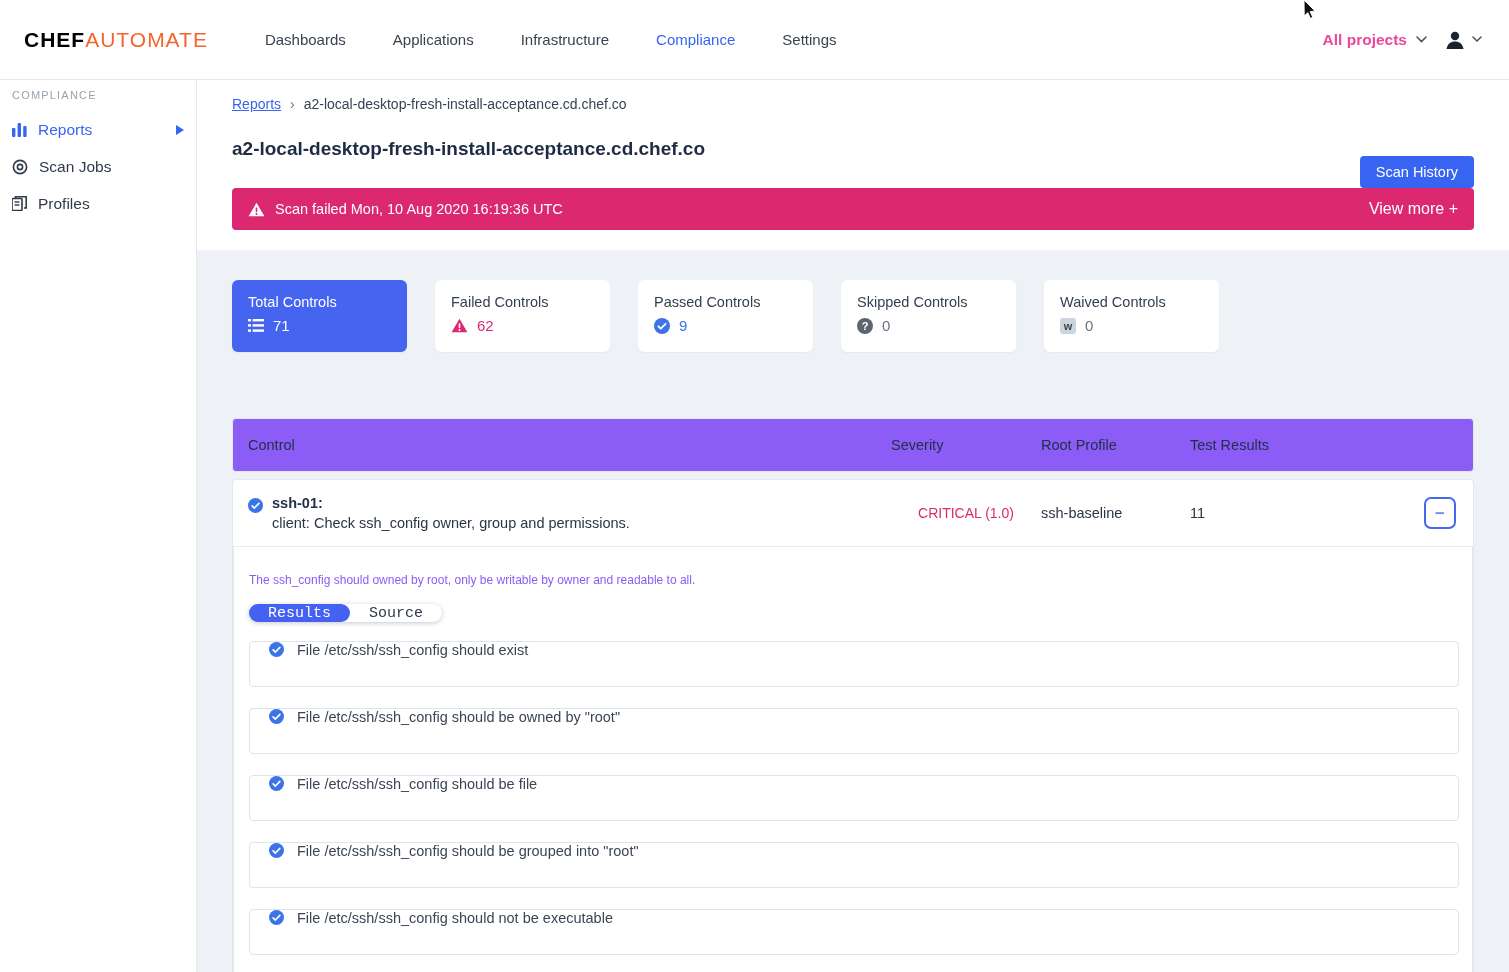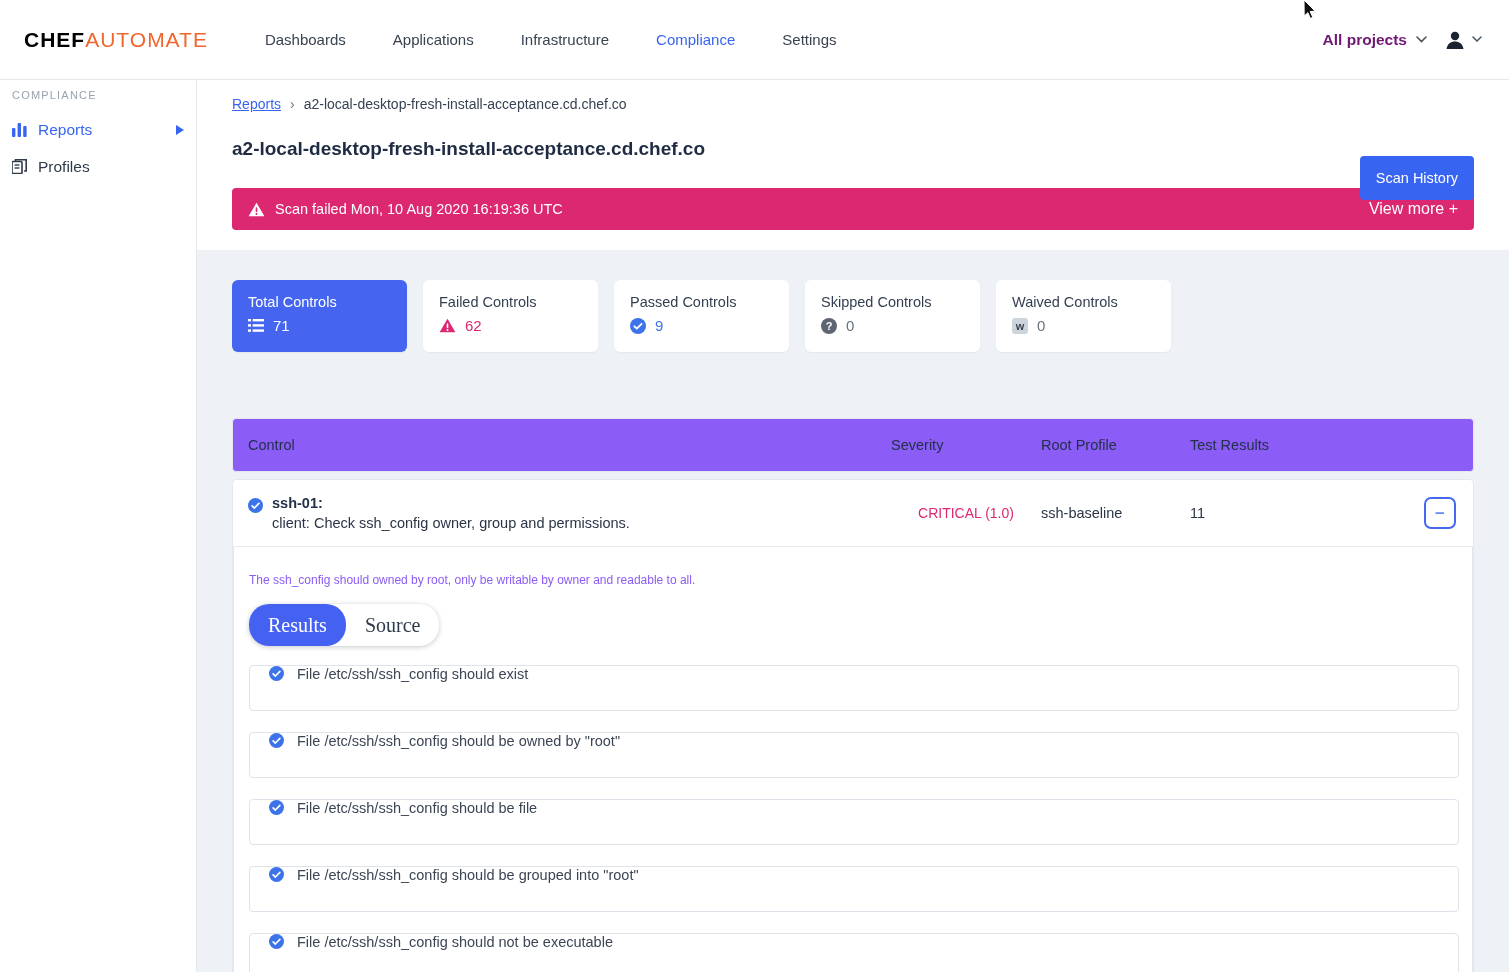--- a/index.html
+++ b/index.html
@@ -8,50 +8,50 @@
 
   
   .topnav { position:absolute; top:0; left:0; width:1509px; height:80px; background:#fff;
             border-bottom:1px solid #e4e9ee; display:flex; align-items:center; z-index:30; }
   .logo { margin-left:24px; font-size:21px; font-weight:800; letter-spacing:1px; cursor:default; white-space:nowrap; }
   .logo .automate { color:#f2662d; font-weight:500; }
   .nav-items { display:flex; margin-left:57px; gap:47px; font-size:15px; color:#39434f; }
   .nav-item { cursor:pointer; }
   .nav-item.active { color:#3864f2; }
   .nav-right { margin-left:auto; margin-right:26px; display:flex; align-items:center; gap:9px; }
-  .projects-label { font-size:15.5px; font-weight:700; color:#701a75; }
+  .projects-label { font-size:15.5px; font-weight:700; color:#ec4899; }
   .chev { width:11px; height:7px; display:inline-block; }
   .user-btn { display:flex; align-items:center; gap:6px; margin-left:8px; cursor:pointer; }
 
   
   .sidebar { position:absolute; top:70px; left:0; width:197px; height:902px; background:#fff;
              border-right:1px solid #e4e9ee; padding-top:19px; z-index:20; }
   .side-section { font-size:11px; letter-spacing:1.2px; color:#99a3ae; margin:0 0 10px 12px; }
   .side-item { display:flex; align-items:center; gap:11px; height:37px; padding:0 12px;
                font-size:15.5px; color:#2f3b4a; cursor:pointer; }
   .side-item.active { color:#3864f2; }
   .side-item .spacer { margin-left:auto; }
 
   
   .main { position:absolute; top:70px; left:197px; width:1312px; height:902px; background:#eef2f6; }
   .page-head { background:#fff; padding:26px 35px 20px 35px; position:relative; }
   .breadcrumb { font-size:14px; color:#374252; display:flex; align-items:center; gap:9px; }
   .breadcrumb a { color:#3864f2; text-decoration:underline; cursor:pointer; }
   .crumb-sep { color:#6b7683; font-size:14px; }
   .page-title { margin-top:26px; font-size:19px; font-weight:700; color:#1e2b42; }
   .scan-history-btn { position:absolute; right:35px; top:86px; background:#3864f2; color:#fff;
-                      border:none; border-radius:4px; height:44px; padding:0 16px; font-size:14.5px;
+                      border:none; border-radius:4px; height:32px; padding:0 16px; font-size:14.5px;
                       font-family:inherit; cursor:pointer; }
   .banner { margin-top:28px; height:42px; background:#db2871; border-radius:4px; color:#fff;
             display:flex; align-items:center; padding:0 16px; font-size:14.5px; }
   .banner-msg { margin-left:10px; }
   .banner-action { margin-left:auto; cursor:pointer; font-size:16px; }
 
   
-  .cards { display:flex; gap:16px; margin:30px 35px 0 35px; }
+  .cards { display:flex; gap:28px; margin:30px 35px 0 35px; }
   .card { width:175px; height:72px; background:#fff; border-radius:6px; padding:14px 16px 0 16px;
           box-shadow:0 1px 2px rgba(40,60,90,.06); cursor:pointer; }
   .card.active { background:#4565f1; }
   .card-label { font-size:14.5px; color:#333f50; white-space:nowrap; }
   .card.active .card-label { color:#fff; }
   .card-value { margin-top:7px; display:flex; align-items:center; gap:9px; font-size:15px; }
   .card.active .card-value { color:#fff; }
   .val-failed { color:#db2871; }
   .val-passed { color:#3d73e9; }
   .val-muted  { color:#69727e; }
@@ -76,22 +76,22 @@
   .collapse-btn { position:absolute; right:17px; top:50%; transform:translateY(-50%); width:32px; height:32px;
                   background:#fff; border:2px solid #4468ef; border-radius:7px; color:#6b8df2; font-size:17px;
                   font-weight:700; cursor:pointer; display:flex; align-items:center; justify-content:center;
                   font-family:inherit; line-height:1; }
 
   
   .detail { background:#fff; border:1px solid #e3e8ee; border-top:none; padding:26px 15px 0 15px; height:470px; }
   .detail-desc { font-size:12px; color:#8b5cf6; }
   .tab-group { display:inline-flex; margin-top:17px; background:#fff; border-radius:20px;
                box-shadow:0 1px 5px rgba(30,40,60,.25); }
-  .tab { height:42px; display:flex; align-items:center; padding:0 19px; border-radius:20px;
-         font-size:20px; color:#2f3b4a; cursor:pointer; background:transparent; border:none; font-family:Liberation Serif, serif; }
+  .tab { height:18px; display:flex; align-items:center; padding:0 19px; border-radius:20px;
+         font-size:15px; color:#2f3b4a; cursor:pointer; background:transparent; border:none; font-family:Liberation Mono, monospace; }
   .tab.active { background:#4561f2; color:#fff; }
   .results { margin-top:19px; }
   .result-item { width:1210px; height:46px; background:#fff; border:1px solid #dfe4ea; border-radius:4px;
                  display:flex; align-items:flex-start; gap:13px; padding-left:19px; margin-bottom:21px;
                  font-size:14.5px; color:#3b4554; }
 
   .icon { flex:none; display:inline-flex; }
   
   .cursor { position:absolute; left:1303px; top:0px; z-index:99; pointer-events:none; }
 </style>
@@ -142,20 +142,29 @@
           <rect x="11.2" y="3" width="3.4" height="11" rx="1" fill="#3864f2"></rect>
         </svg>
     </span>
     <span>Reports</span>
     <span class="spacer"></span>
     <span class="icon">
       <svg width="8" height="10" viewBox="0 0 8 10">
           <path d="M0 0 L8 5 L0 10 Z" fill="#3864f2"></path>
         </svg>
     </span>
+  </div>
+  <div class="side-item">
+    <span class="icon">
+      <svg width="16" height="16" viewBox="0 0 16 16">
+          <circle cx="8" cy="8" r="6.6" fill="none" stroke="#2f3b4a" stroke-width="1.6"></circle>
+          <circle cx="8" cy="8" r="2.6" fill="none" stroke="#2f3b4a" stroke-width="1.6"></circle>
+        </svg>
+    </span>
+    <span>Scan Jobs</span>
   </div>
   <div class="side-item">
     <span class="icon">
       <svg width="15" height="15" viewBox="0 0 15 15">
           <rect x="0" y="2.5" width="10" height="12" rx="1" fill="none" stroke="#2f3b4a" stroke-width="1.6"></rect>
           <path d="M3.5 2.5 V0.8 H14.2 V12 H12" fill="none" stroke="#2f3b4a" stroke-width="1.6"></path>
           <line x1="2.6" y1="6" x2="7.4" y2="6" stroke="#2f3b4a" stroke-width="1.4"></line>
           <line x1="2.6" y1="9" x2="7.4" y2="9" stroke="#2f3b4a" stroke-width="1.4"></line>
         </svg>
     </span>

